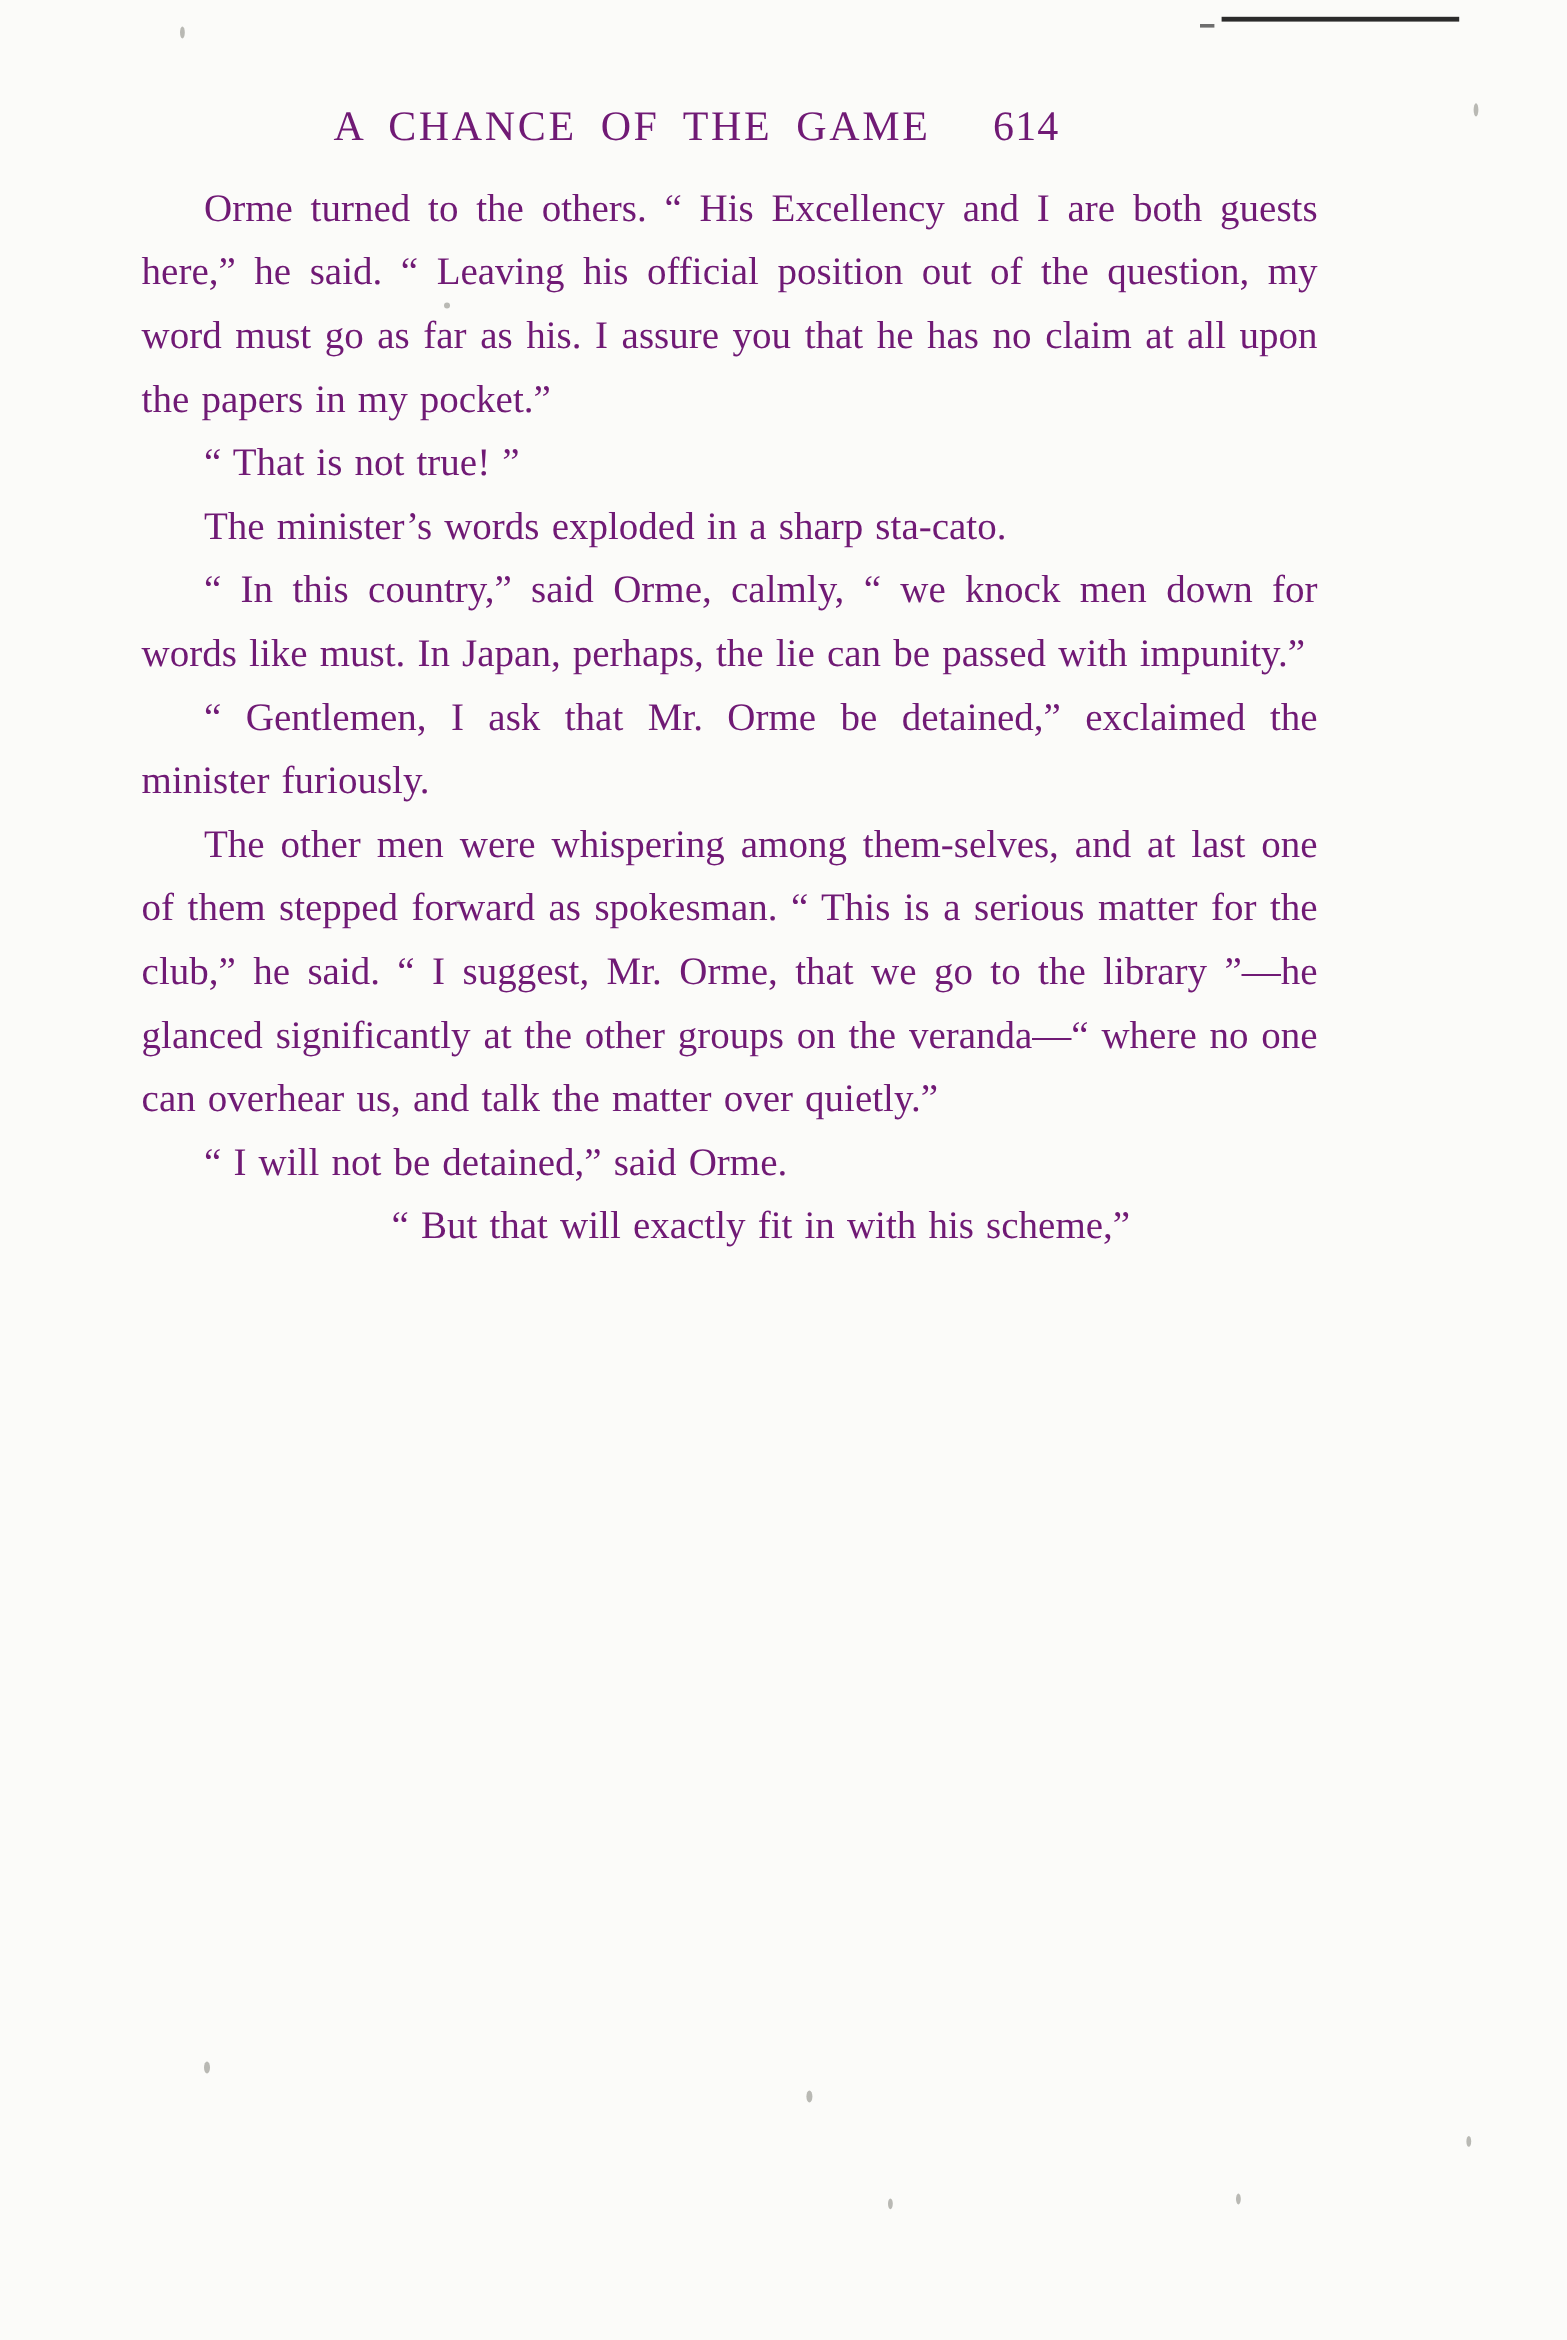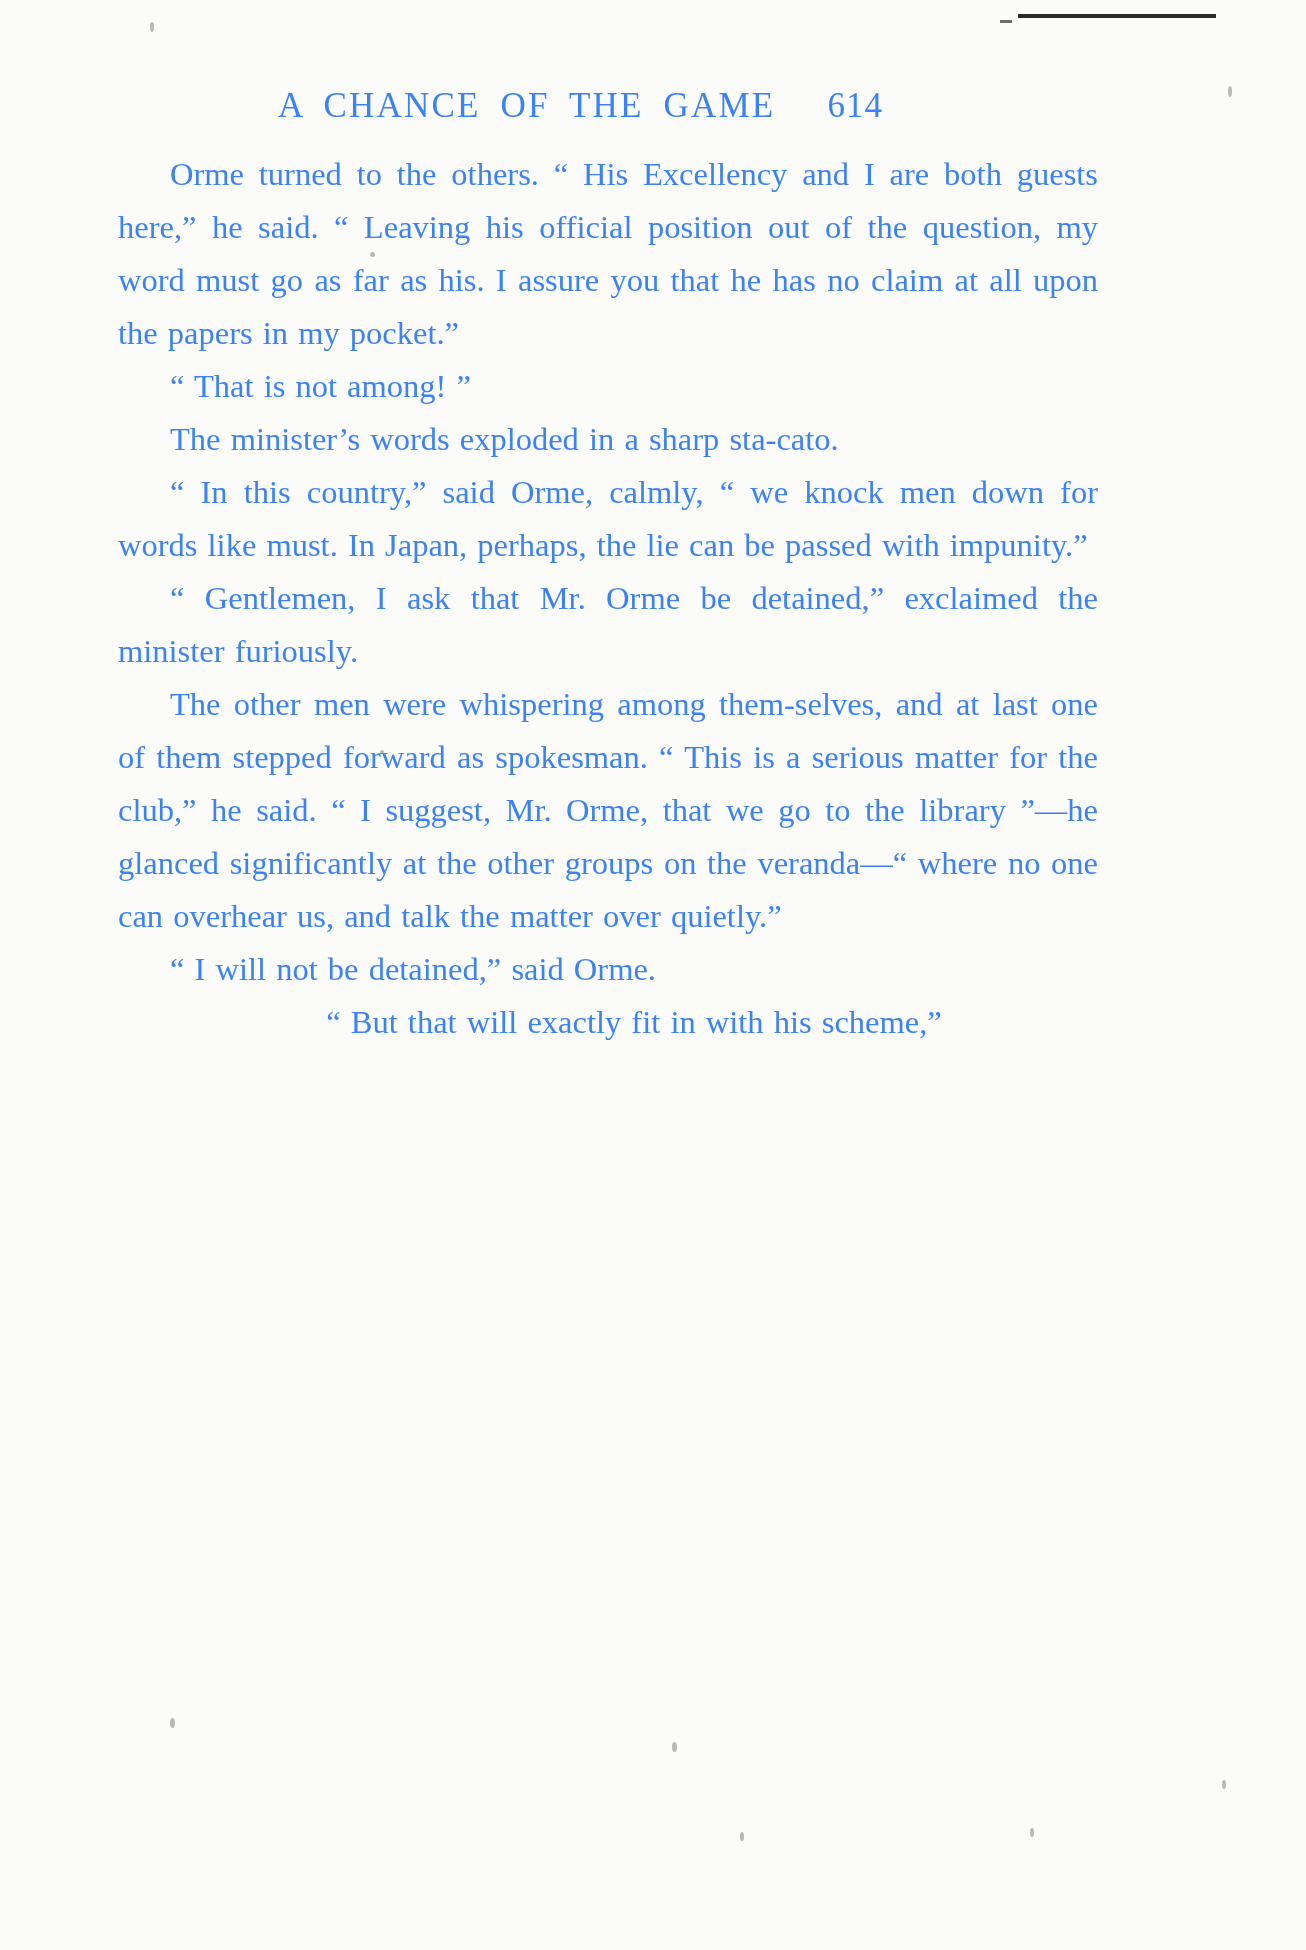--- a/index.html
+++ b/index.html
@@ -82,21 +82,21 @@
     text-indent: 52px;
     word-spacing: 2px;
     hyphens: none;
   }
   .body-text p.last {
     text-align: center;
   }
 
   
   .body-text, .running-head {
-    color: #3b82f6;
+    color: #701a75;
   }
 </style>
 </head>
 <body>
 
 <div class="page">
 
   <div class="top-rule"></div>
   <div class="top-rule-tick"></div>
 
@@ -112,21 +112,21 @@
 
   <div class="content">
 
     <div class="running-head">
       <span class="title">A  CHANCE  OF  THE  GAME</span>
       <span class="folio">614</span>
     </div>
 
     <div class="body-text">
       <p>Orme turned to the others.  “ His Excellency and I are both guests here,” he said.  “ Leaving his official position out of the question, my word must go as far as his.  I assure you that he has no claim at all upon the papers in my pocket.”</p>
-      <p>“ That is not among! ”</p>
+      <p>“ That is not true! ”</p>
       <p>The minister’s words exploded in a sharp sta-cato.</p>
       <p>“ In this country,” said Orme, calmly, “ we knock men down for words like must.  In Japan, perhaps, the lie can be passed with impunity.”</p>
       <p>“ Gentlemen, I ask that Mr. Orme be detained,” exclaimed the minister furiously.</p>
       <p>The other men were whispering among them-selves, and at last one of them stepped forward as spokesman.  “ This is a serious matter for the club,” he said.  “ I suggest, Mr. Orme, that we go to the library ”—he glanced significantly at the other groups on the veranda—“ where no one can overhear us, and talk the matter over quietly.”</p>
       <p>“ I will not be detained,” said Orme.</p>
       <p class="last">“ But that will exactly fit in with his scheme,”</p>
     </div>
 
   </div>
 </div>

